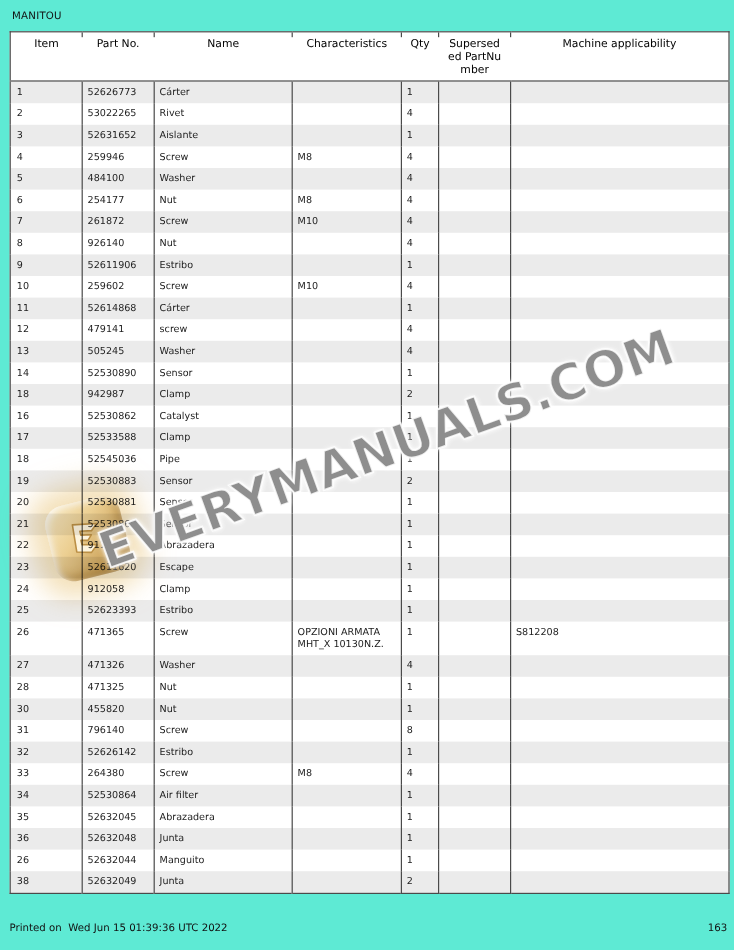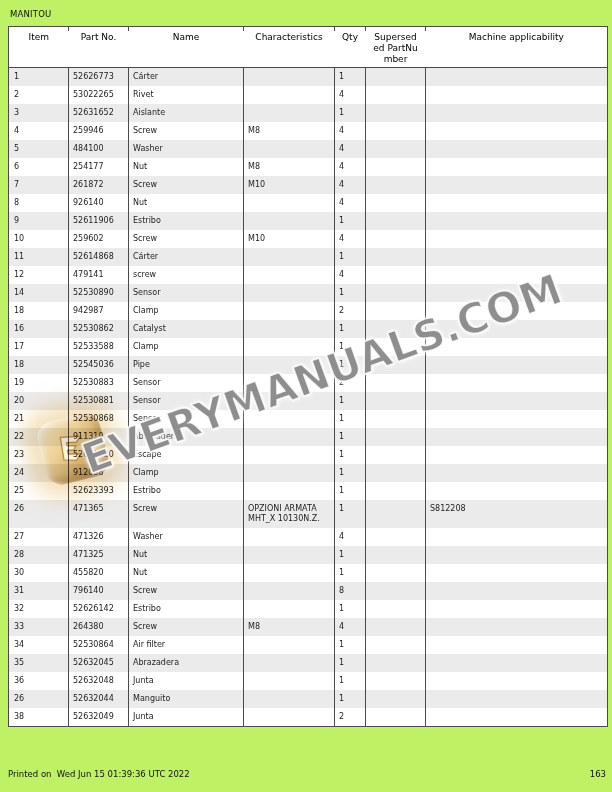--- a/index.html
+++ b/index.html
@@ -1,18 +1,18 @@
 <!DOCTYPE html>
 <html><head>
 <meta charset="utf-8">
 <style>
   * { margin:0; padding:0; box-sizing:border-box; }
   html,body { background:#fff; }
   .page {
-    position:relative; width:612px; height:792px; background:#bef264;
+    position:relative; width:612px; height:792px; background:#5eead4;
     font-family:"DejaVu Sans","Liberation Sans",sans-serif; color:#1c1c1c;
     overflow:hidden;
   }
   .brand { position:absolute; left:10px; top:9px; font-size:8.5px; color:#111; letter-spacing:.2px; }
   .doc-title { position:absolute; right:5px; top:9px; font-size:8px; color:#111; }
 
   .table-wrap { position:absolute; left:8px; top:26px; width:599px; }
   table { border-collapse:collapse; table-layout:fixed; width:599px; border:1px solid #4a4a4a; background:#fff; }
   thead th {
     font-weight:400; font-size:9px; color:#000; text-align:center; vertical-align:top;
@@ -181,20 +181,29 @@
           <tr>
             <td>12</td>
             <td>479141</td>
             <td>screw</td>
             <td></td>
             <td>4</td>
             <td></td>
             <td></td>
           </tr>
           <tr>
+            <td>13</td>
+            <td>505245</td>
+            <td>Washer</td>
+            <td></td>
+            <td>4</td>
+            <td></td>
+            <td></td>
+          </tr>
+          <tr>
             <td>14</td>
             <td>52530890</td>
             <td>Sensor</td>
             <td></td>
             <td>1</td>
             <td></td>
             <td></td>
           </tr>
           <tr>
             <td>18</td>

